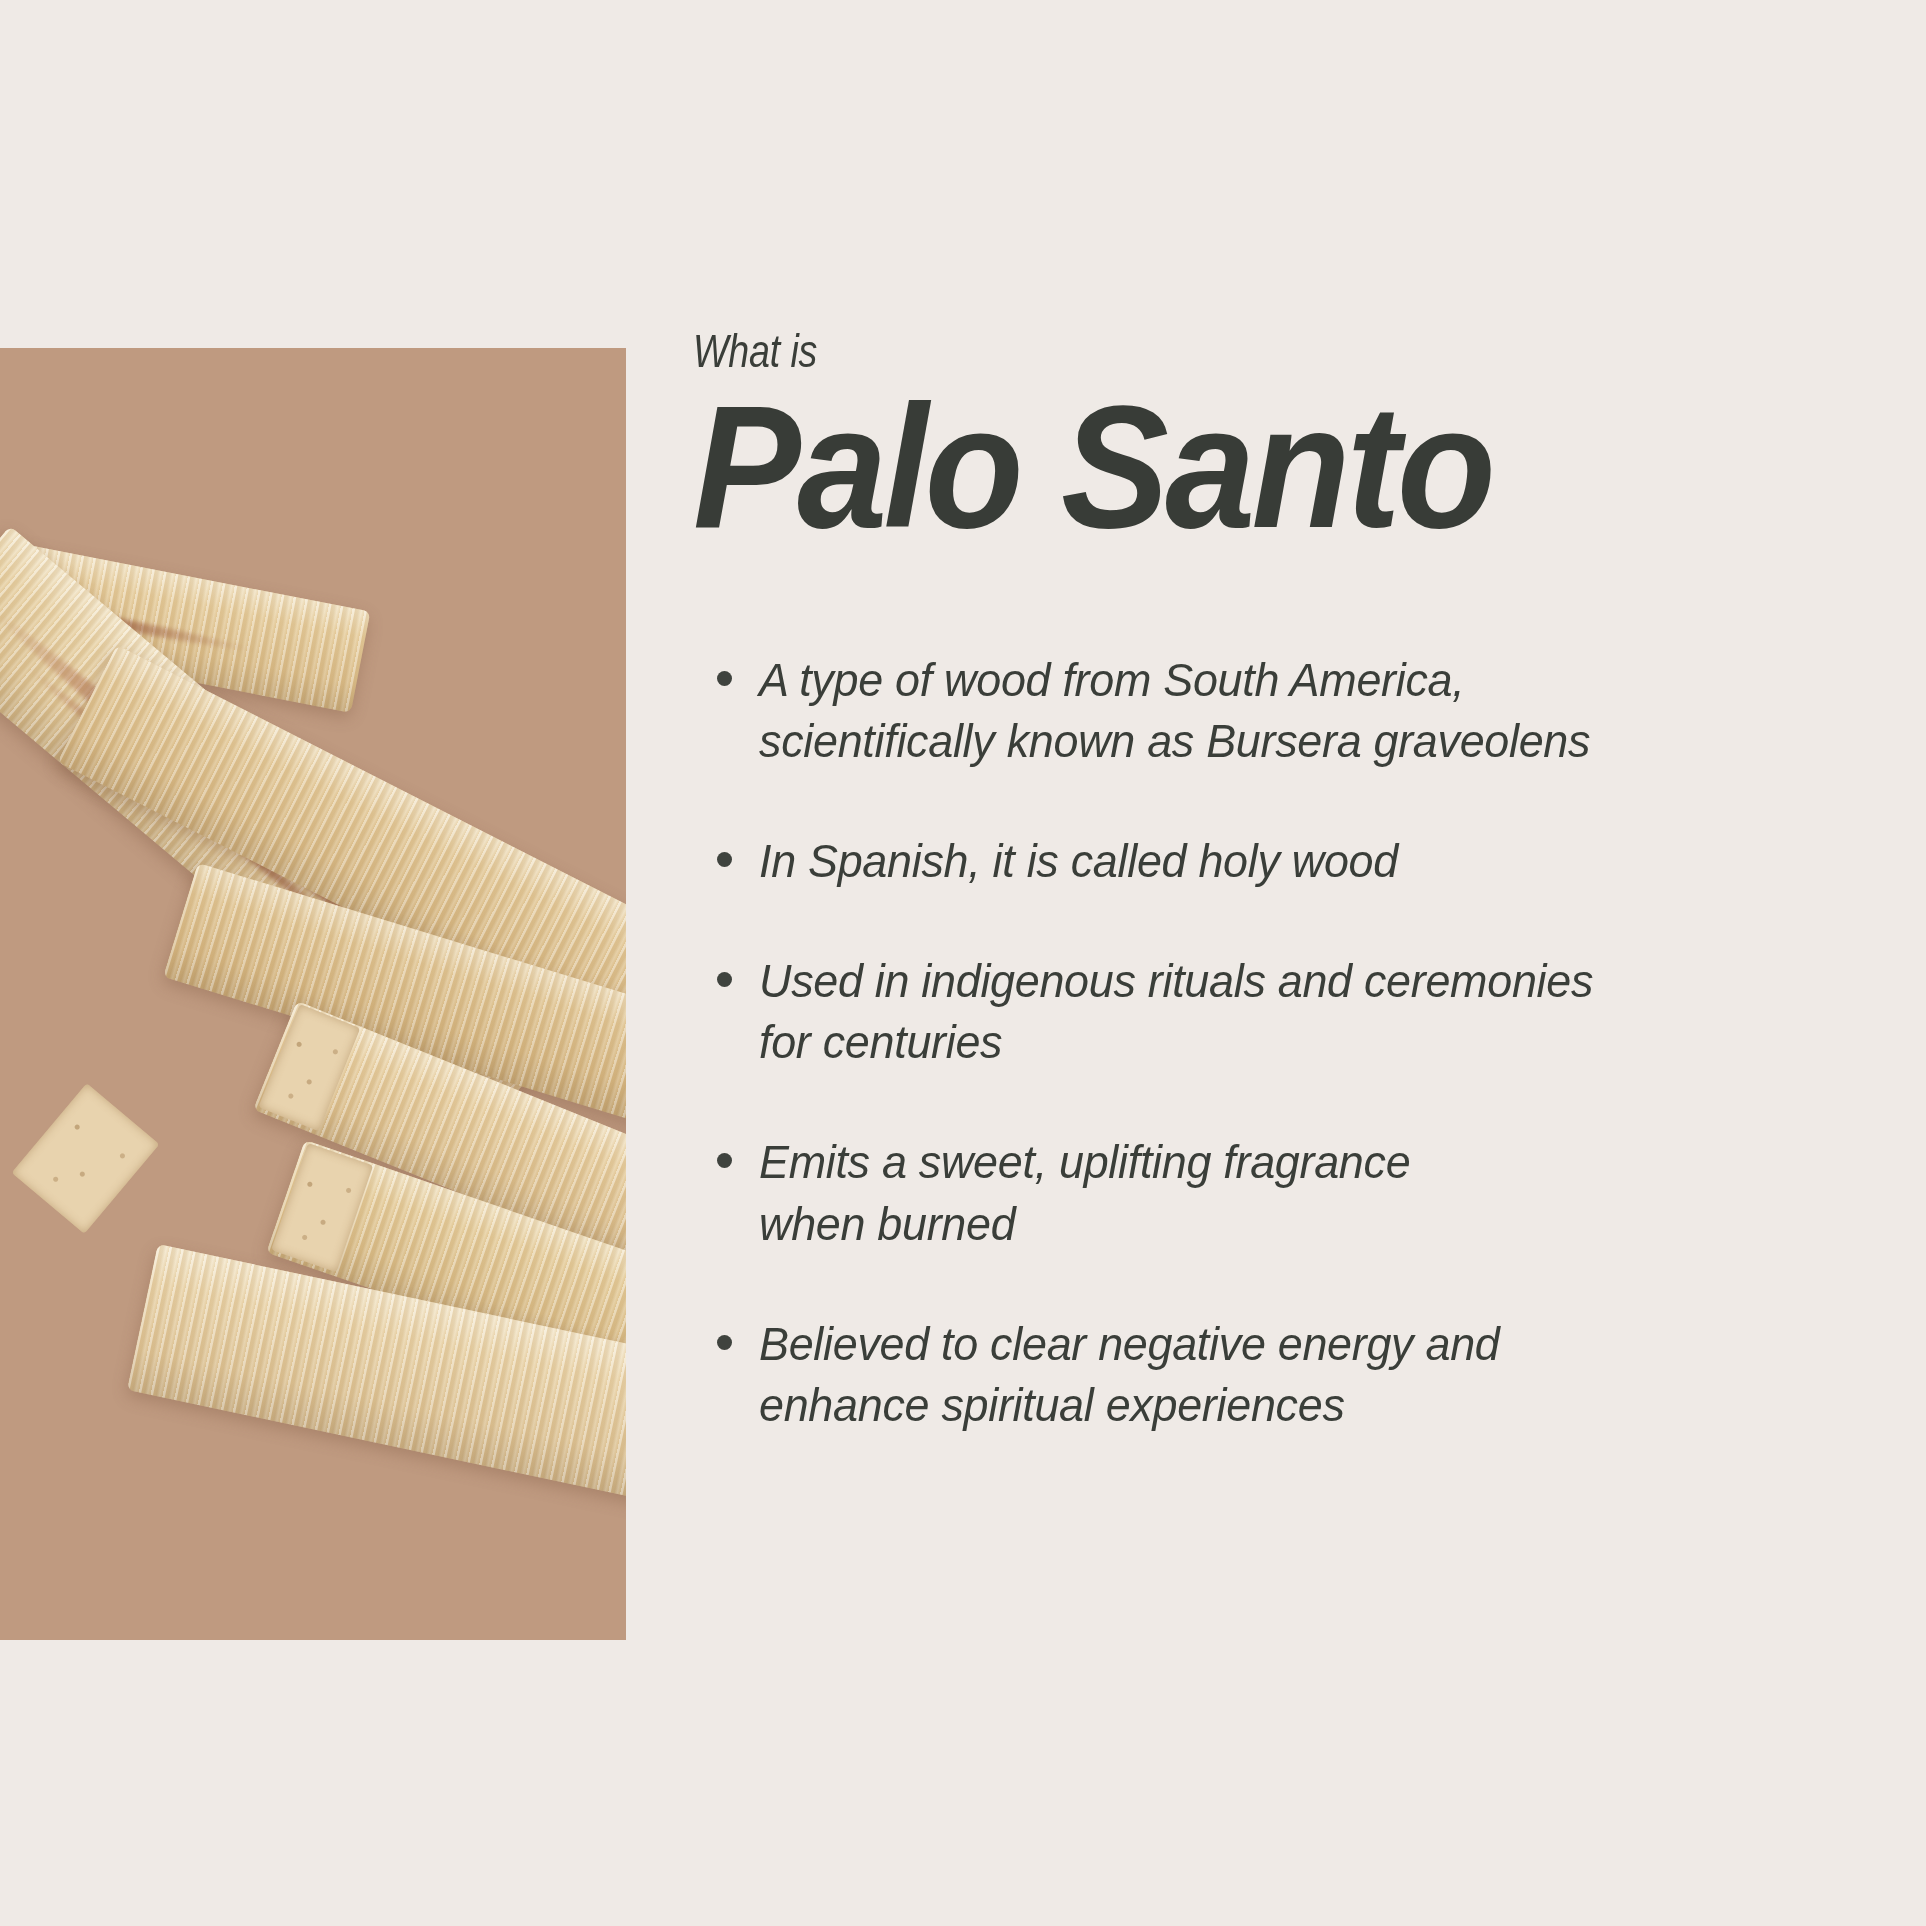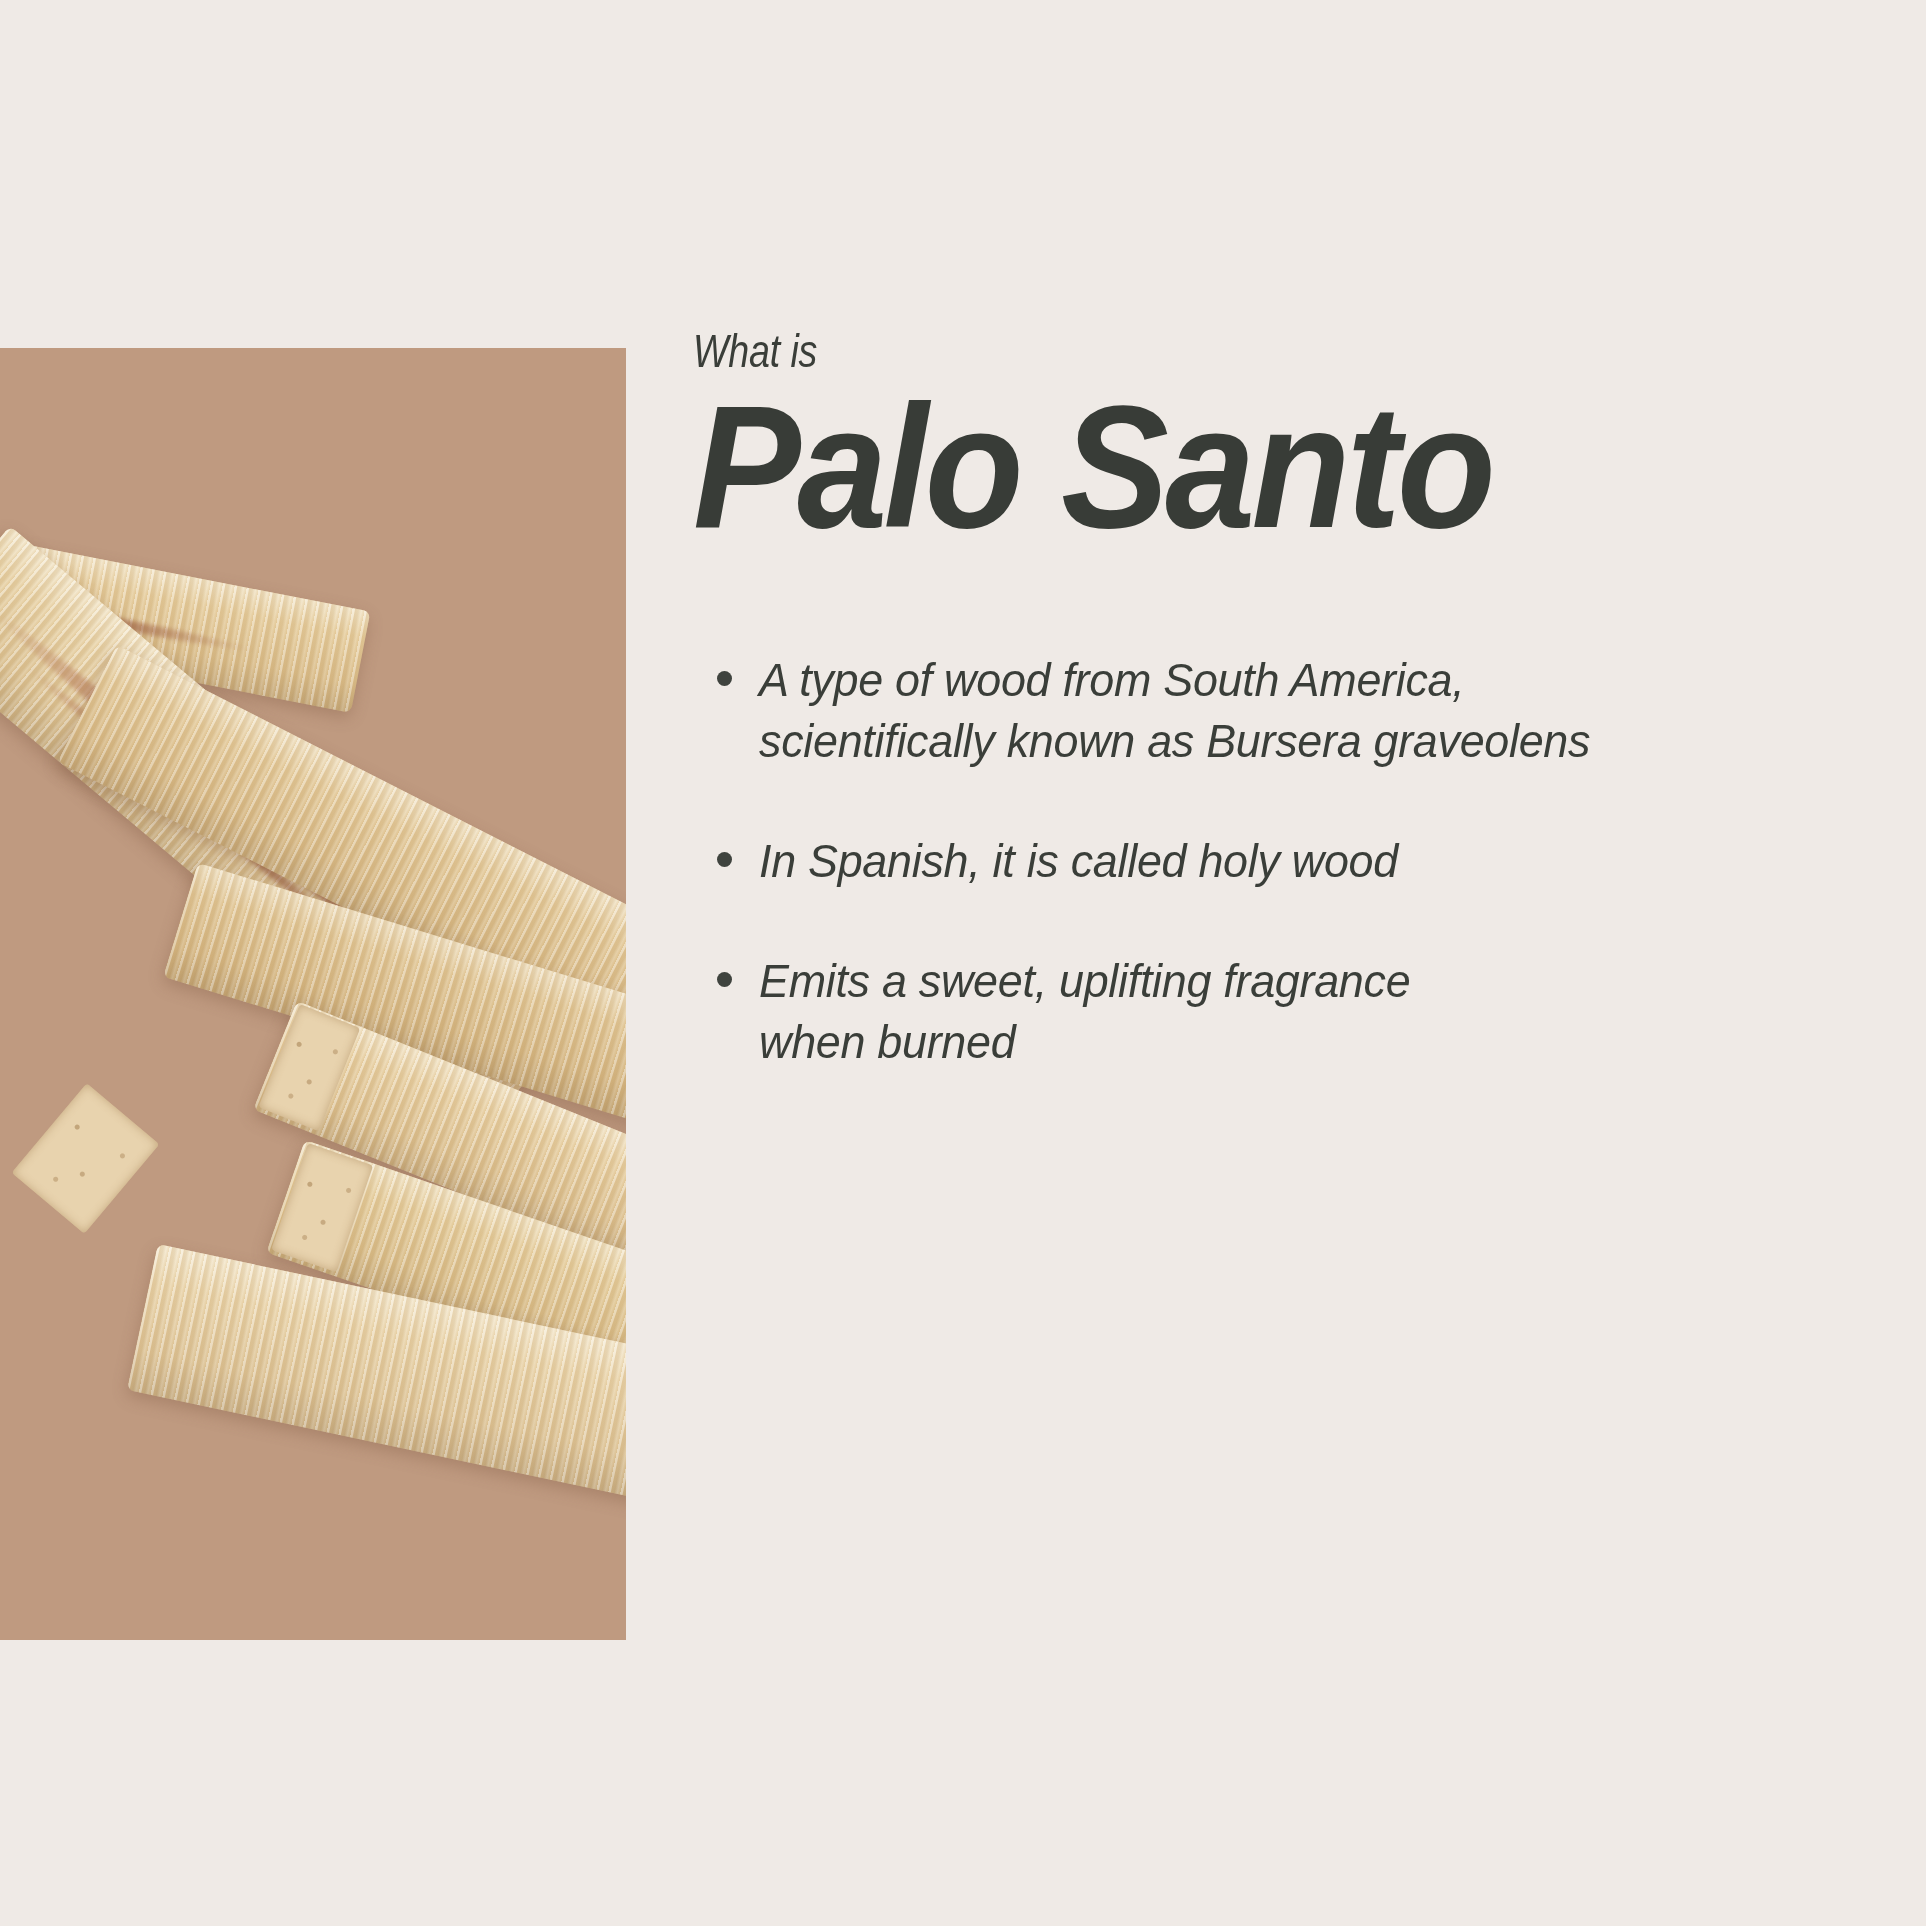--- a/index.html
+++ b/index.html
@@ -240,26 +240,36 @@
         <span class="bullet-dot"></span>
         <span class="bullet-text">A type of wood from South America,
 scientifically known as Bursera graveolens</span>
       </li>
 
       <li class="bullet-item">
         <span class="bullet-dot"></span>
         <span class="bullet-text">In Spanish, it is called holy wood</span>
       </li>
 
+      <li class="bullet-item">
+        <span class="bullet-dot"></span>
+        <span class="bullet-text">Used in indigenous rituals and ceremonies
+for centuries</span>
+      </li>
 
       <li class="bullet-item">
         <span class="bullet-dot"></span>
         <span class="bullet-text">Emits a sweet, uplifting fragrance
 when burned</span>
       </li>
 
+      <li class="bullet-item">
+        <span class="bullet-dot"></span>
+        <span class="bullet-text">Believed to clear negative energy and
+enhance spiritual experiences</span>
+      </li>
 
 
     </ul>
   </div>
 
 </div>
 
 
 </body></html>

